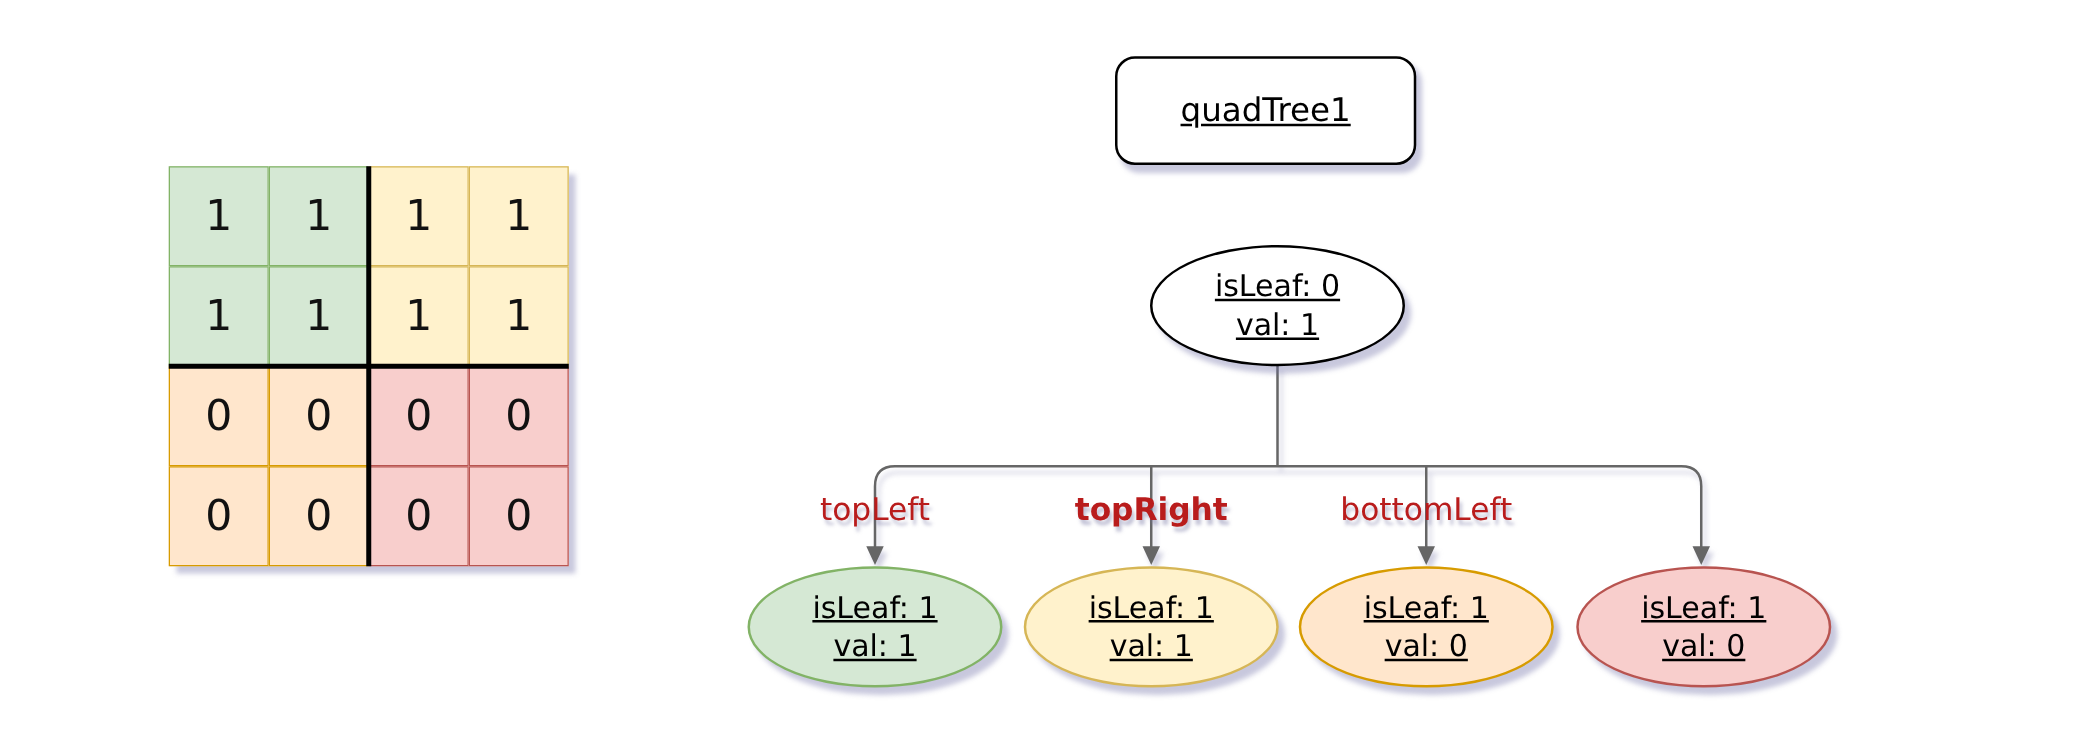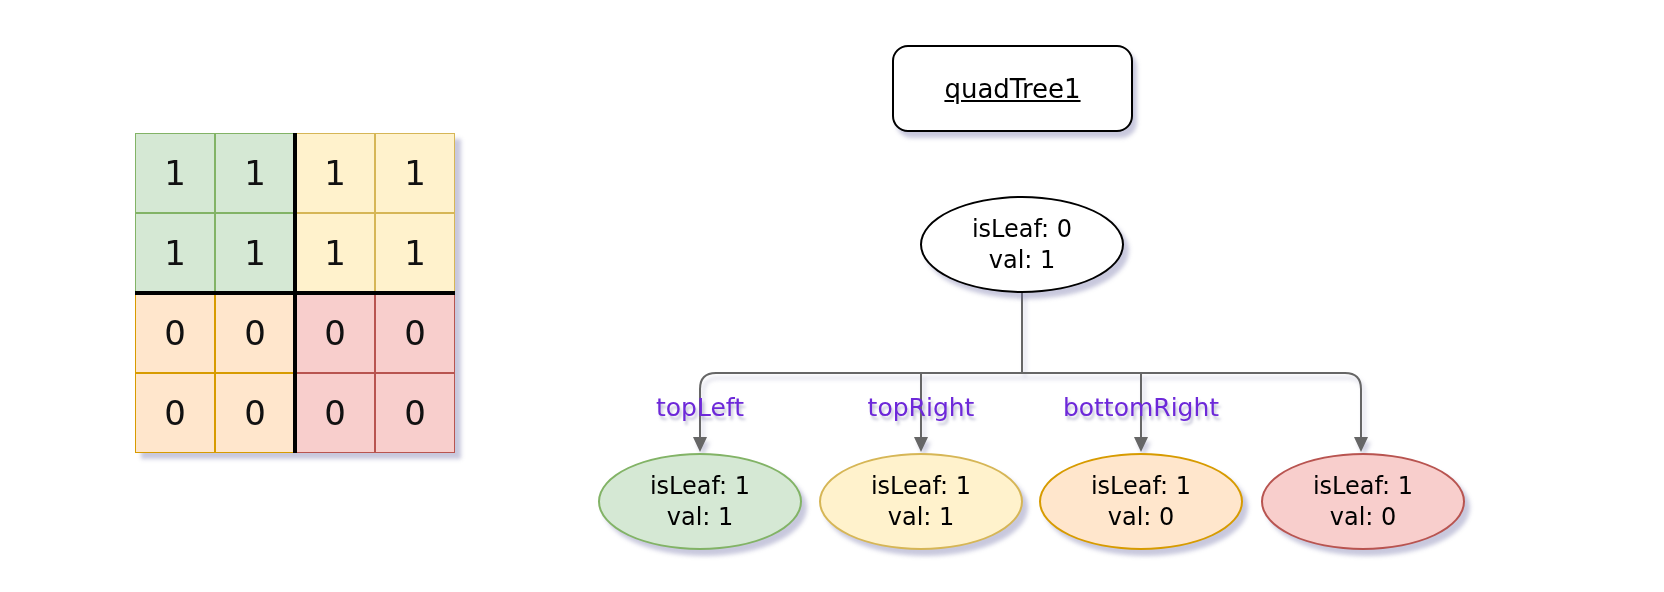--- a/index.html
+++ b/index.html
@@ -77,46 +77,47 @@
     box-sizing: border-box;
     border-radius: 50%;
     display: flex;
     flex-direction: column;
     align-items: center;
     justify-content: center;
     font-size: 24px;
     line-height: 31px;
     color: #000;
     box-shadow: 5px 6px 4px rgba(110,110,165,0.38);
+    text-decoration: underline;
   }
   .node-root {
     left: 920px; top: 196px;
     background: #ffffff;
     border: 2px solid #000;
   }
   .node-green  { background: #d5e8d4; border: 2px solid #82b366; }
   .node-yellow { background: #fff2cc; border: 2px solid #d6b656; }
   .node-orange { background: #ffe6cc; border: 2px solid #d79b00; }
   .node-red    { background: #f8cecc; border: 2px solid #b85450; }
   .child-0 { left: 598px;  top: 453px; }
   .child-1 { left: 819px;  top: 453px; }
   .child-2 { left: 1039px; top: 453px; }
   .child-3 { left: 1261px; top: 453px; }
 
   .edge-label {
     position: absolute;
     top: 393px;
     transform: translateX(-50%);
     font-size: 25px;
-    color: #6d28d9;
+    color: #b91c1c;
     white-space: nowrap;
     text-shadow: 2px 4px 3px rgba(120,120,165,0.45);
   }
   .label-0 { left: 700px; }
-  .label-1 { left: 921px; }
+  .label-1 { left: 921px; font-weight: bold; }
   .label-2 { left: 1141px; }
   .label-3 { left: 1361px; }
 </style>
 </head>
 <body>
 
 <div class="canvas">
 
   <div class="matrix">
     <div class="cell gq">1</div>
@@ -154,21 +155,21 @@
     <span>quadTree1</span>
   </div>
 
   <div class="node node-root">
     <span>isLeaf: 0</span>
     <span>val: 1</span>
   </div>
 
   <div class="edge-label label-0">topLeft</div>
   <div class="edge-label label-1">topRight</div>
-  <div class="edge-label label-2">bottomRight</div>
+  <div class="edge-label label-2">bottomLeft</div>
 
   <div class="node node-green child-0">
     <span>isLeaf: 1</span>
     <span>val: 1</span>
   </div>
   <div class="node node-yellow child-1">
     <span>isLeaf: 1</span>
     <span>val: 1</span>
   </div>
   <div class="node node-orange child-2">

